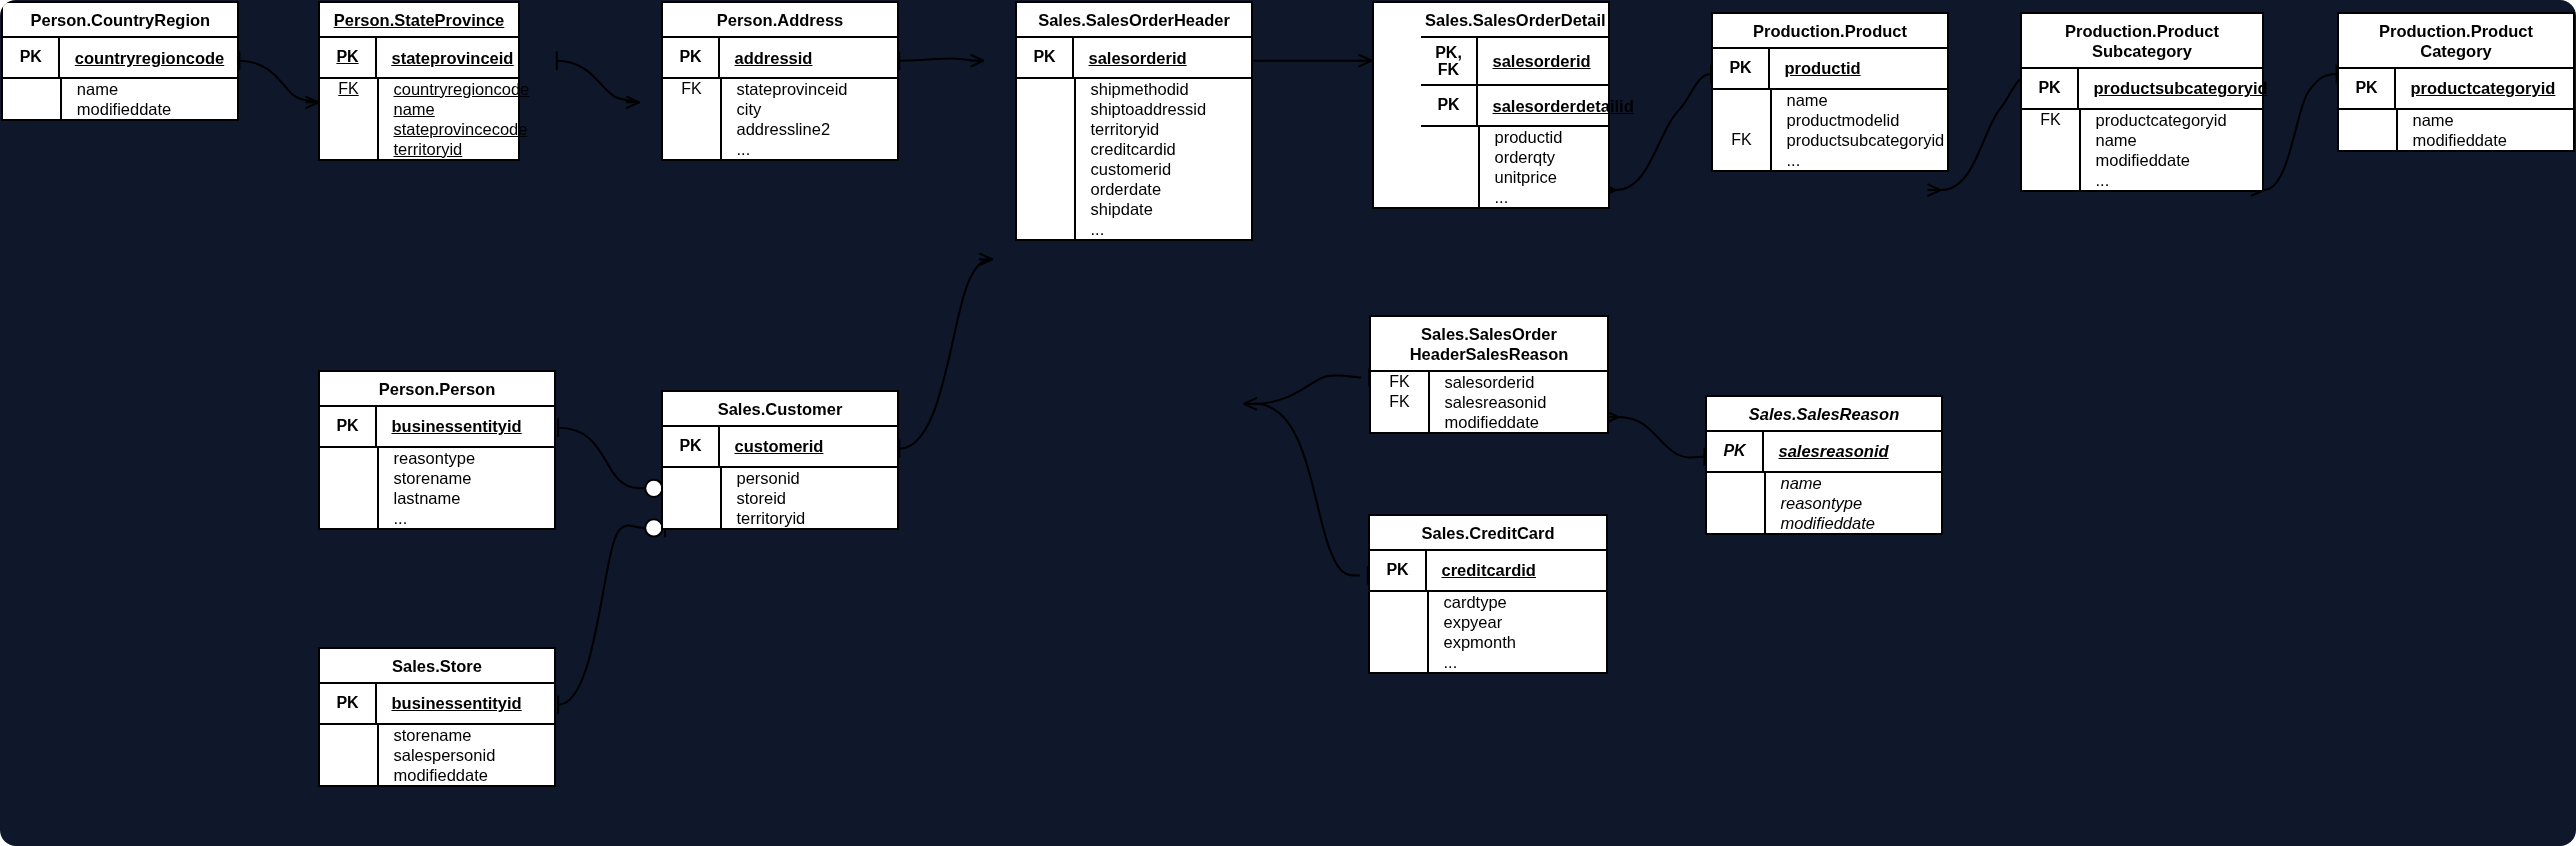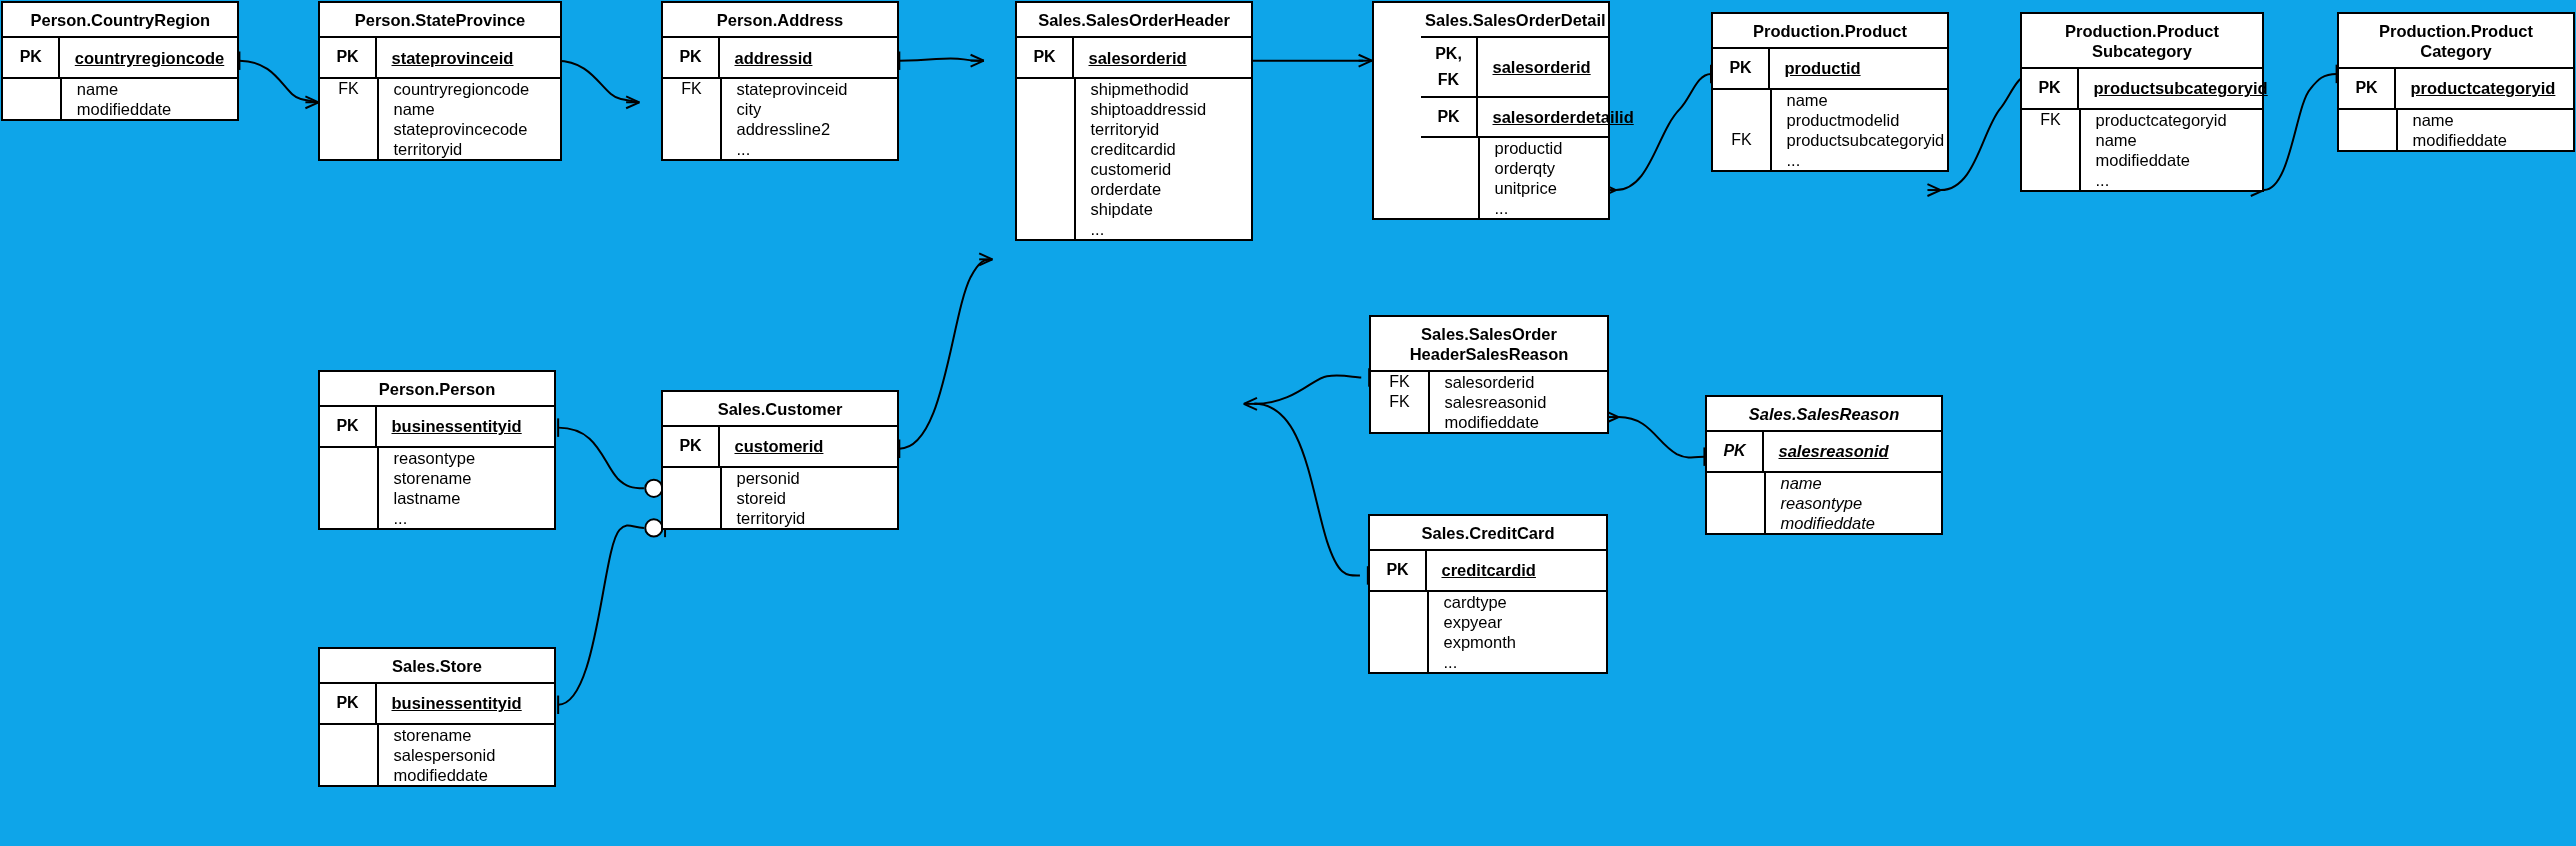--- a/index.html
+++ b/index.html
@@ -5,23 +5,24 @@
 <style>
   html, body {
     margin: 0;
     padding: 0;
     background: #ffffff;
   }
   #canvas {
     position: relative;
     width: 2576px;
     height: 846px;
-    background: #0ea5e9;
+    background: #0f172a;
     font-family: "Liberation Sans", sans-serif;
     overflow: hidden;
+    border-radius: 16px;
   }
   svg.links {
     position: absolute;
     left: 0;
     top: 0;
     width: 2576px;
     height: 846px;
     pointer-events: none;
   }
   svg.links path,
@@ -242,21 +243,21 @@
         <div class="kc"></div>
         <div class="kc"></div>
       </div>
       <div class="name-cells">
         <div class="nc">name</div>
         <div class="nc">modifieddate</div>
       </div>
     </div>
   </div>
 
-  <div class="entity" style="left:318px; top:1.3px; width:244px;">
+  <div class="entity" style="left:318px; top:1.3px; width:202px;text-decoration:underline;">
     <div class="entity-title">Person.StateProvince</div>
     <div class="attr-row key-row">
       <div class="attr-key pk">PK</div>
       <div class="attr-name pkname">stateprovinceid</div>
     </div>
     <div class="attr-row">
       <div class="key-cells">
         <div class="kc">FK</div>
         <div class="kc"></div>
         <div class="kc"></div>
@@ -319,21 +320,21 @@
         <div class="nc">orderdate</div>
         <div class="nc">shipdate</div>
         <div class="nc">...</div>
       </div>
     </div>
   </div>
 
   <div class="entity" style="left:1372px; top:1.3px; width:238px;padding-left:47px;">
     <div class="entity-title">Sales.SalesOrderDetail</div>
     <div class="attr-row key-row" style="min-height:48px;">
-      <div class="attr-key pk" style="white-space:pre-line; line-height:26px;">PK,
+      <div class="attr-key pk" style="white-space:pre-line; line-height:17px;">PK,
 FK</div>
       <div class="attr-name pkname">salesorderid</div>
     </div>
     <div class="attr-row key-row">
       <div class="attr-key pk">PK</div>
       <div class="attr-name pkname">salesorderdetailid</div>
     </div>
     <div class="attr-row">
       <div class="key-cells">
         <div class="kc"></div>

